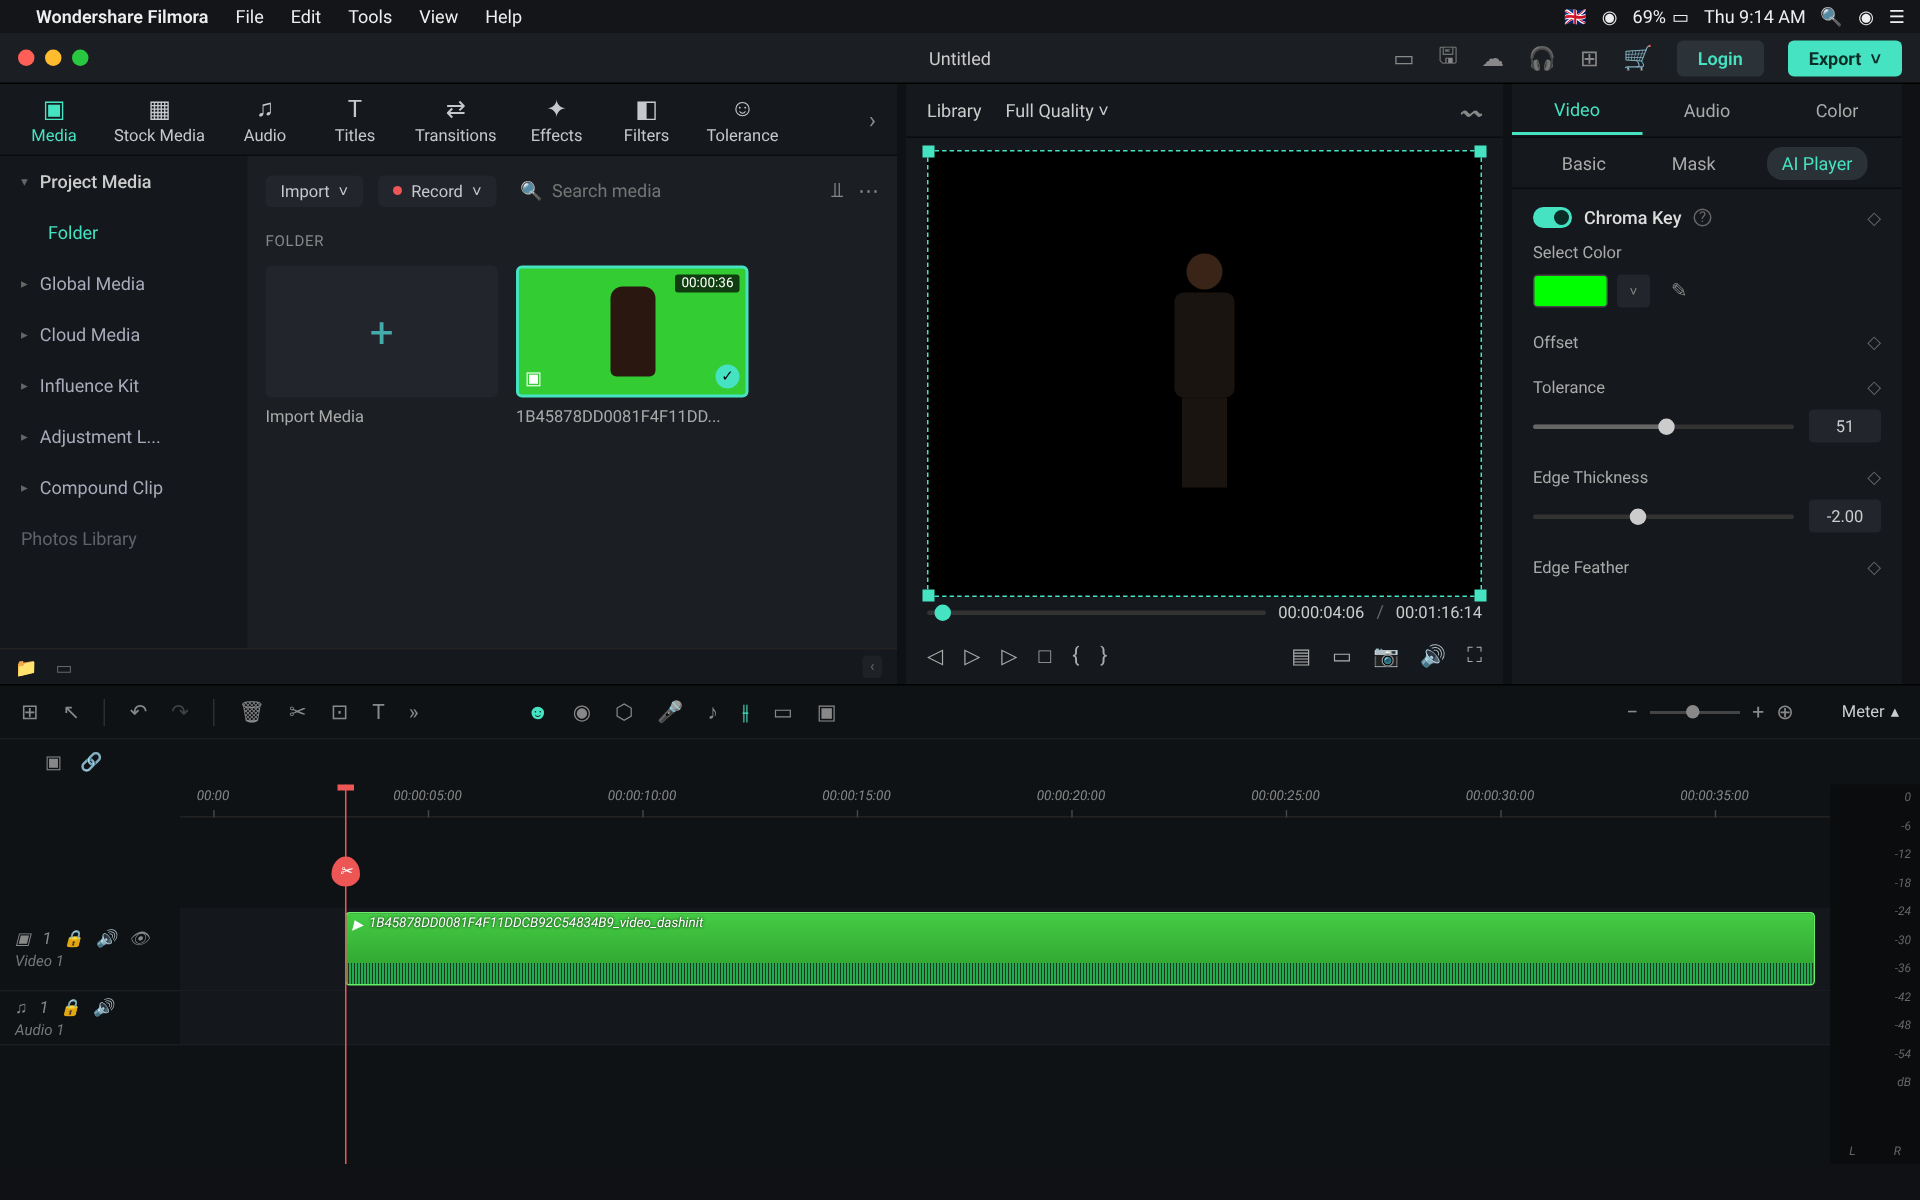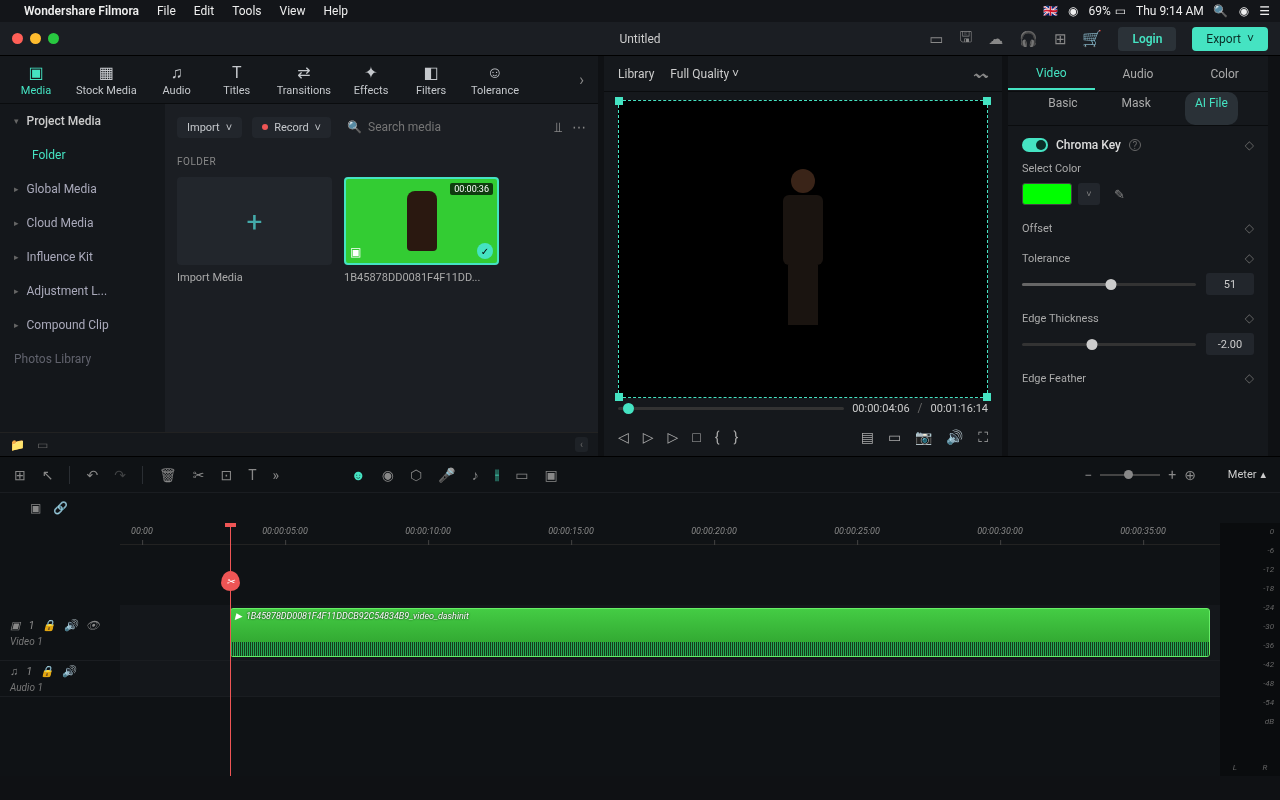--- a/index.html
+++ b/index.html
@@ -12,21 +12,21 @@
 .menubar .status-item { margin-left:10px; display:flex; align-items:center; gap:4px; }
 .titlebar { height:34px; background:#1b1e23; display:flex; align-items:center; padding:0 12px; border-bottom:1px solid #000; }
 .traffic { display:flex; gap:7px; margin-right:16px; }
 .traffic span { width:11px; height:11px; border-radius:50%; display:block; }
 .tl-red{background:#ff5f57}.tl-yel{background:#febc2e}.tl-grn{background:#28c840}
 .title-center { position:absolute; left:50%; transform:translateX(-50%); color:#ccc; font-size:12px; }
 .title-right { margin-left:auto; display:flex; align-items:center; gap:16px; }
 .title-right .tico { color:#888; font-size:15px; cursor:pointer; }
 .title-right .cart { color:#ff7ab8; font-size:16px; }
 .btn-login { background:#2b3238; padding:5px 14px; border-radius:4px; color:#45e3c2; font-weight:600; font-size:12px; cursor:pointer; }
-.btn-export { background:#45e3c2; color:#0a2e27; padding:5px 14px; border-radius:4px; font-weight:400; font-size:12px; cursor:pointer; display:flex; align-items:center; gap:6px; }
+.btn-export { background:#45e3c2; color:#0a2e27; padding:5px 14px; border-radius:4px; font-weight:700; font-size:12px; cursor:pointer; display:flex; align-items:center; gap:6px; }
 .main { display:flex; height:400px; }
 .left-panel { width:598px; background:#15181c; display:flex; flex-direction:column; }
 .tab-strip { height:48px; display:flex; align-items:center; padding:0 6px; gap:0; border-bottom:1px solid #0a0c0e; }
 .tab-item { display:flex; flex-direction:column; align-items:center; justify-content:center; padding:4px 10px; cursor:pointer; color:#c5c8cc; font-size:11px; gap:2px; min-width:60px; }
 .tab-item.active { color:#45e3c2; }
 .tab-item .ticon { font-size:16px; }
 .tab-more { color:#888; font-size:16px; padding:0 8px; cursor:pointer; margin-left:auto; }
 .media-body { flex:1; display:flex; }
 .media-sidebar { width:165px; background:#14171b; overflow-y:auto; }
 .ms-item { padding:10px 14px; font-size:12px; color:#aab; cursor:pointer; display:flex; align-items:center; gap:8px; }
@@ -68,21 +68,21 @@
 .player-scrub .track .knob { position:absolute; left:2%; top:-4px; width:11px; height:11px; background:#45e3c2; border-radius:50%; }
 .player-scrub .time { font-size:11px; color:#ccc; }
 .player-scrub .sep { color:#666; }
 .player-controls { height:38px; display:flex; align-items:center; padding:0 14px; gap:14px; color:#aaa; }
 .player-controls .pc-btn { font-size:14px; cursor:pointer; }
 .player-controls .pc-gap { flex:1; }
 .props-panel { width:260px; background:#15181c; margin-left:6px; display:flex; flex-direction:column; overflow:hidden; }
 .props-tabs { height:36px; display:flex; align-items:center; border-bottom:1px solid #0a0c0e; }
 .props-tab { flex:1; text-align:center; font-size:12px; color:#aaa; cursor:pointer; padding:8px 0; }
 .props-tab.active { color:#45e3c2; border-bottom:2px solid #45e3c2; }
-.props-subtabs { height:34px; display:flex; justify-content:center; gap:24px; border-bottom:1px solid #0a0c0e; font-size:12px; }
+.props-subtabs { height:34px; display:flex; align-items:center; justify-content:center; gap:24px; border-bottom:1px solid #0a0c0e; font-size:12px; }
 .props-subtab { color:#aaa; cursor:pointer; padding:4px 10px; border-radius:10px; }
 .props-subtab.active { background:#2a3137; color:#45e3c2; }
 .props-body { flex:1; overflow-y:auto; padding:12px 14px; }
 .prop-row { margin-bottom:16px; }
 .prop-header { display:flex; align-items:center; gap:8px; margin-bottom:10px; }
 .toggle { width:26px; height:14px; background:#45e3c2; border-radius:7px; position:relative; cursor:pointer; }
 .toggle::after { content:''; position:absolute; width:10px; height:10px; background:#0a2e27; border-radius:50%; top:2px; right:2px; }
 .prop-title { font-size:12px; color:#ddd; font-weight:500; }
 .prop-help { color:#666; font-size:10px; border:1px solid #666; border-radius:50%; width:12px; height:12px; display:flex; align-items:center; justify-content:center; }
 .prop-kf { margin-left:auto; color:#666; font-size:12px; cursor:pointer; }
@@ -325,21 +325,21 @@
 
   <div class="props-panel">
     <div class="props-tabs">
       <div class="props-tab active">Video</div>
       <div class="props-tab">Audio</div>
       <div class="props-tab">Color</div>
     </div>
     <div class="props-subtabs">
       <div class="props-subtab">Basic</div>
       <div class="props-subtab">Mask</div>
-      <div class="props-subtab active">AI File</div>
+      <div class="props-subtab active">AI Player</div>
     </div>
     <div class="props-body">
       <div class="prop-header">
         <div class="toggle"></div>
         <span class="prop-title">Chroma Key</span>
         <span class="prop-help">?</span>
         <span class="prop-kf">◇</span>
       </div>
       <div class="prop-row">
         <div class="prop-label">Select Color</div>

